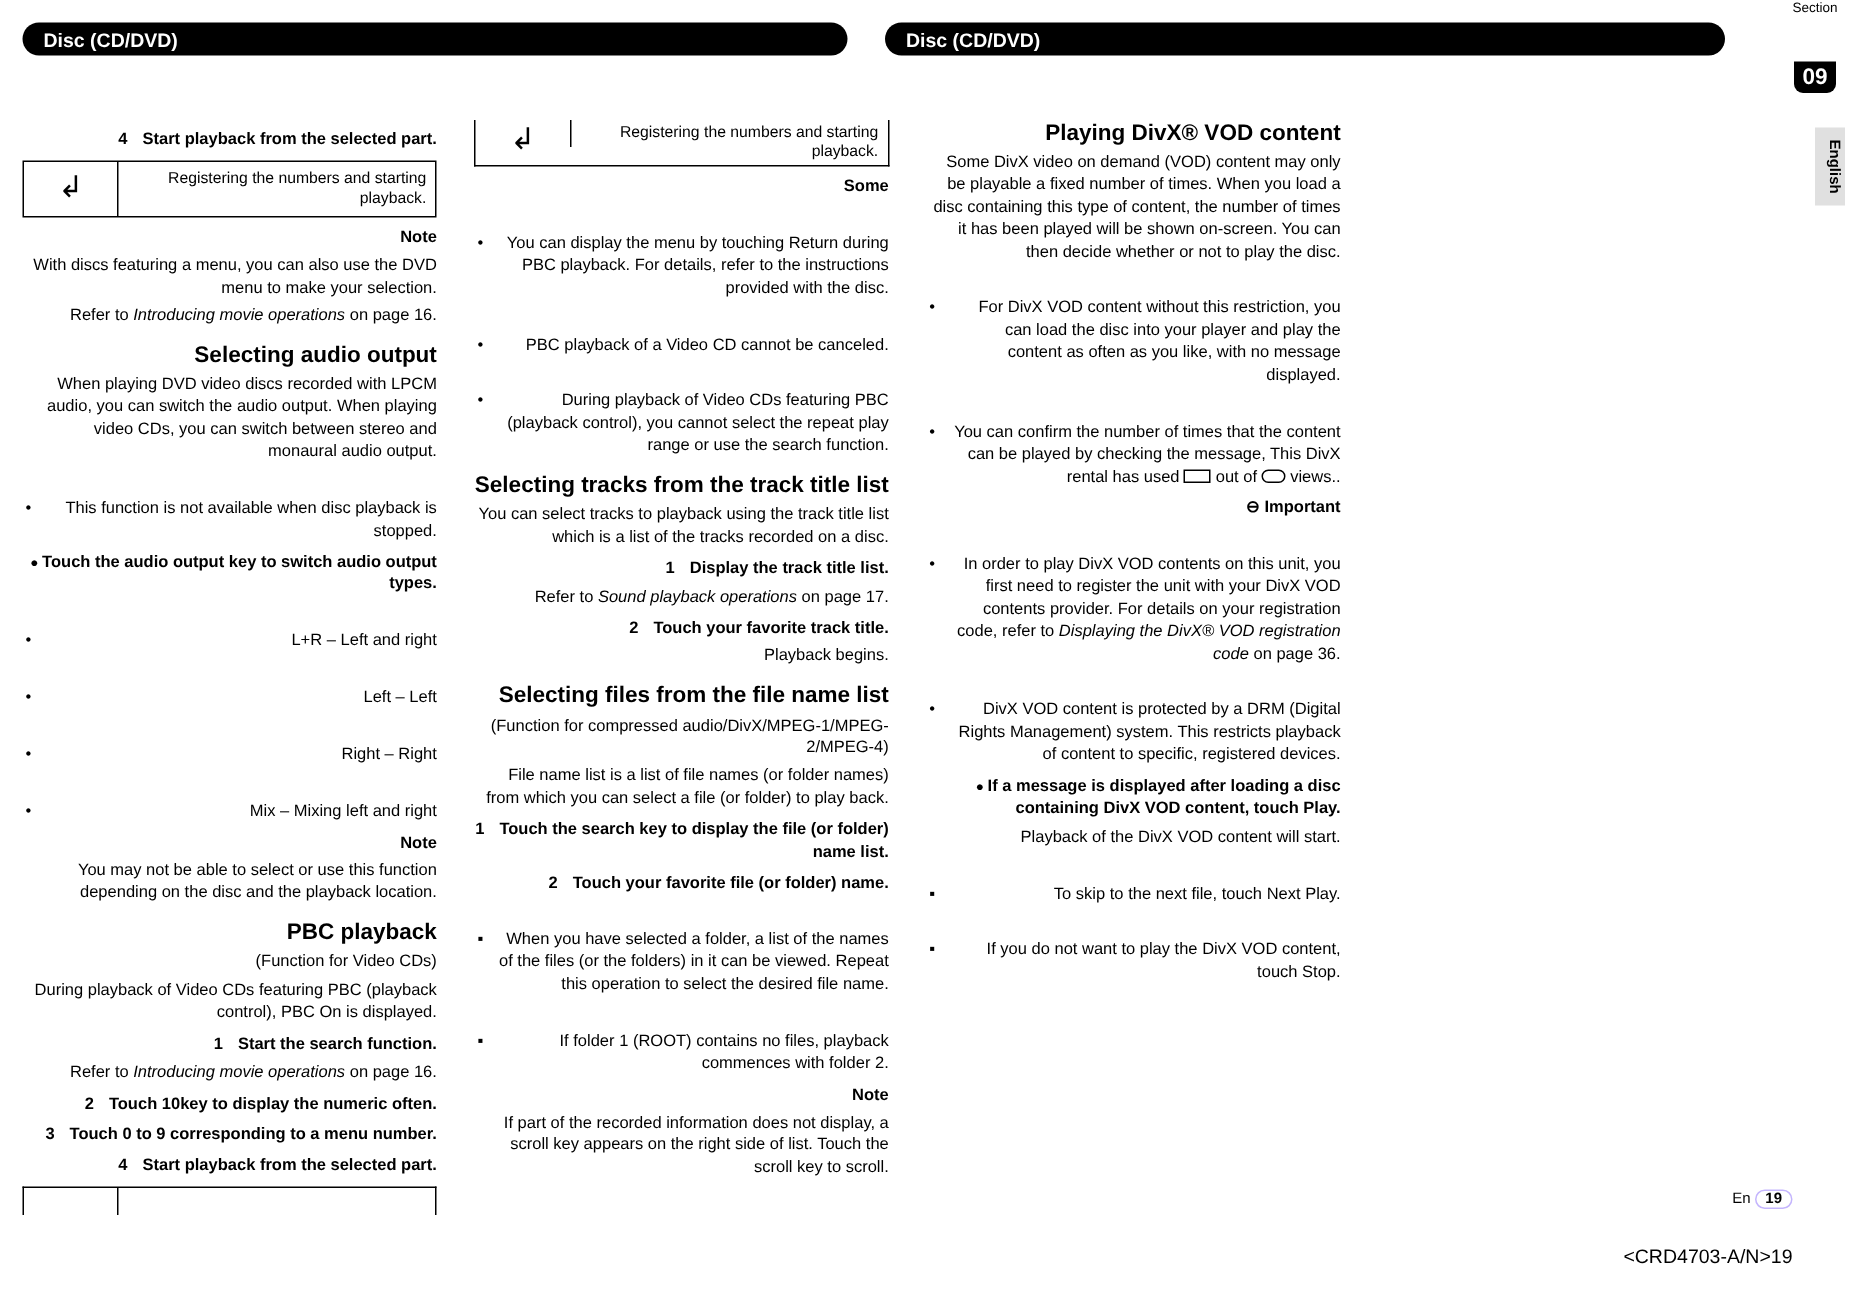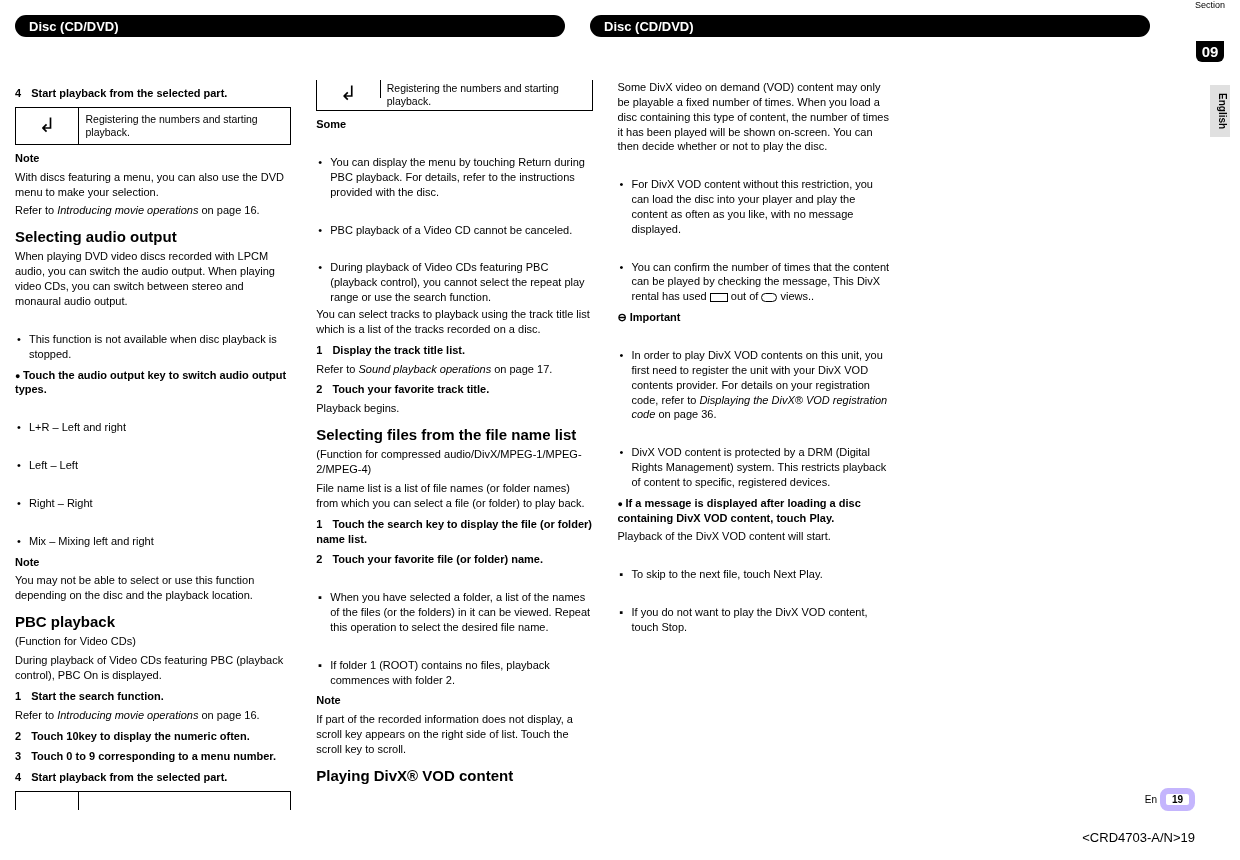--- a/index.html
+++ b/index.html
@@ -61,20 +61,21 @@
     position: absolute;
     top: 80px;
     left: 15px;
     right: 45px;
     bottom: 50px;
     column-count: 4;
     column-gap: 25px;
     column-fill: auto;
     font-size: 11px;
     line-height: 1.35;
+    text-align: right;
   }
   .content h2 {
     font-size: 15px;
     font-weight: bold;
     margin: 10px 0 4px 0;
     line-height: 1.15;
   }
   .content p { margin-bottom: 4px; }
   .content .step {
     font-weight: bold;
@@ -108,21 +109,21 @@
   .bold { font-weight: normal; }
   .lead-dot:before { content: "● "; font-size: 9px; }
   .important:before { content: "⊖ "; }
   .footer-page {
     position: absolute;
     bottom: 55px;
     right: 45px;
     font-size: 10px;
   }
   .footer-page .pg {
-    border: 6px solid #c4b5fd;
+    border: 1px solid #c4b5fd;
     border-radius: 8px;
     padding: 0 6px;
     font-weight: bold;
   }
   .footer-code {
     position: absolute;
     bottom: 15px;
     right: 45px;
     font-size: 13px;
   }
@@ -184,20 +185,21 @@
     <div class="icon-cell">↲</div>
     <div class="icon-desc">Registering the numbers and starting playback.</div>
   </div>
   <p class="note-hd">Some</p>
   <ul class="bullets">
     <li><span>You can display the menu by touching </span><span class="bold">Return</span><span> during PBC playback. For details, refer to the instructions provided with the disc.</span></li>
     <li>PBC playback of a Video CD cannot be canceled.</li>
     <li>During playback of Video CDs featuring PBC (playback control), you cannot select the repeat play range or use the search function.</li>
   </ul>
 
+  <h2>Selecting tracks from the track title list</h2>
   <p>You can select tracks to playback using the track title list which is a list of the tracks recorded on a disc.</p>
   <p class="step"><span class="num">1</span><span>Display the track title list.</span></p>
   <p class="sub"><span>Refer to </span><span class="italic">Sound playback operations</span><span> on page 17.</span></p>
   <p class="step"><span class="num">2</span><span>Touch your favorite track title.</span></p>
   <p class="sub">Playback begins.</p>
 
   <h2>Selecting files from the file name list</h2>
   <p>(Function for compressed audio/DivX/MPEG-1/MPEG-2/MPEG-4)</p>
 
   <p>File name list is a list of file names (or folder names) from which you can select a file (or folder) to play back.</p>

